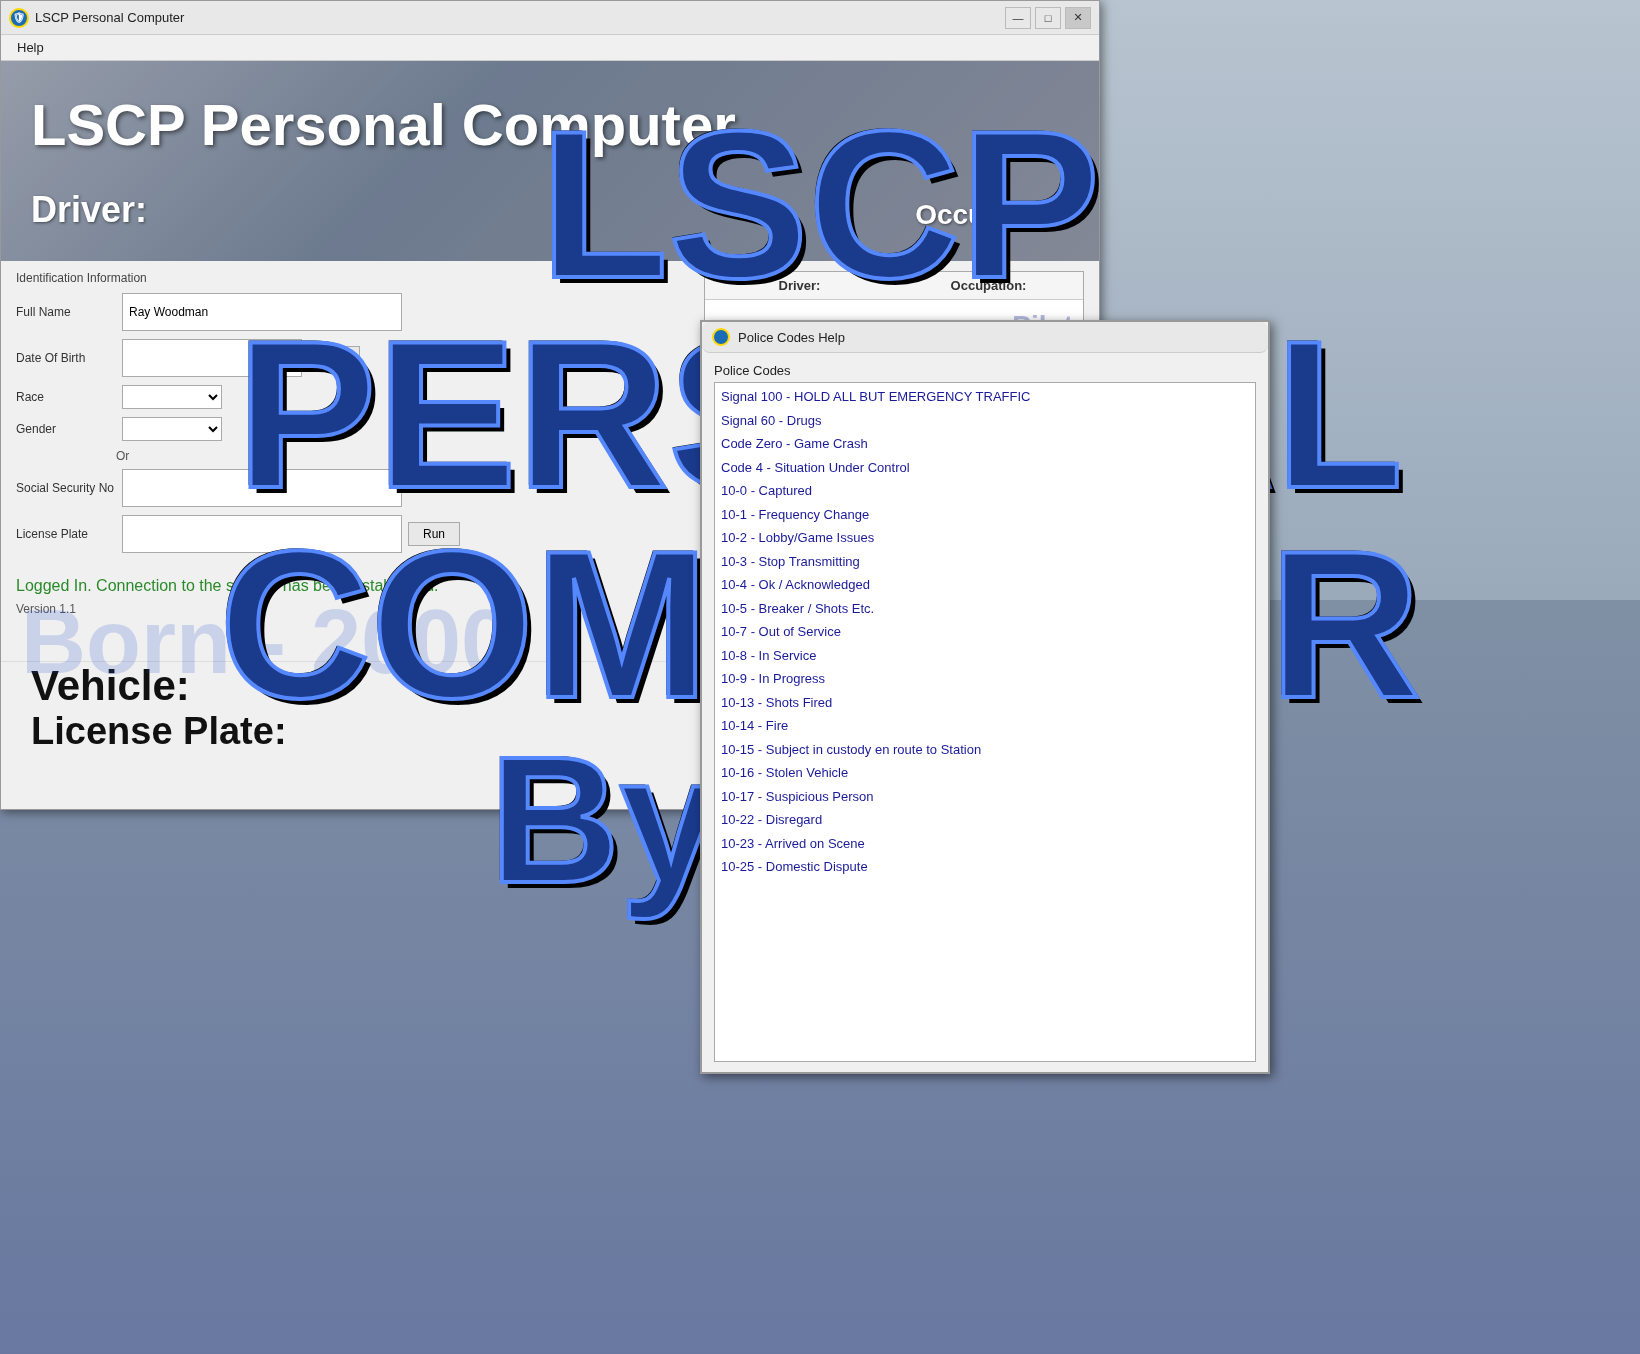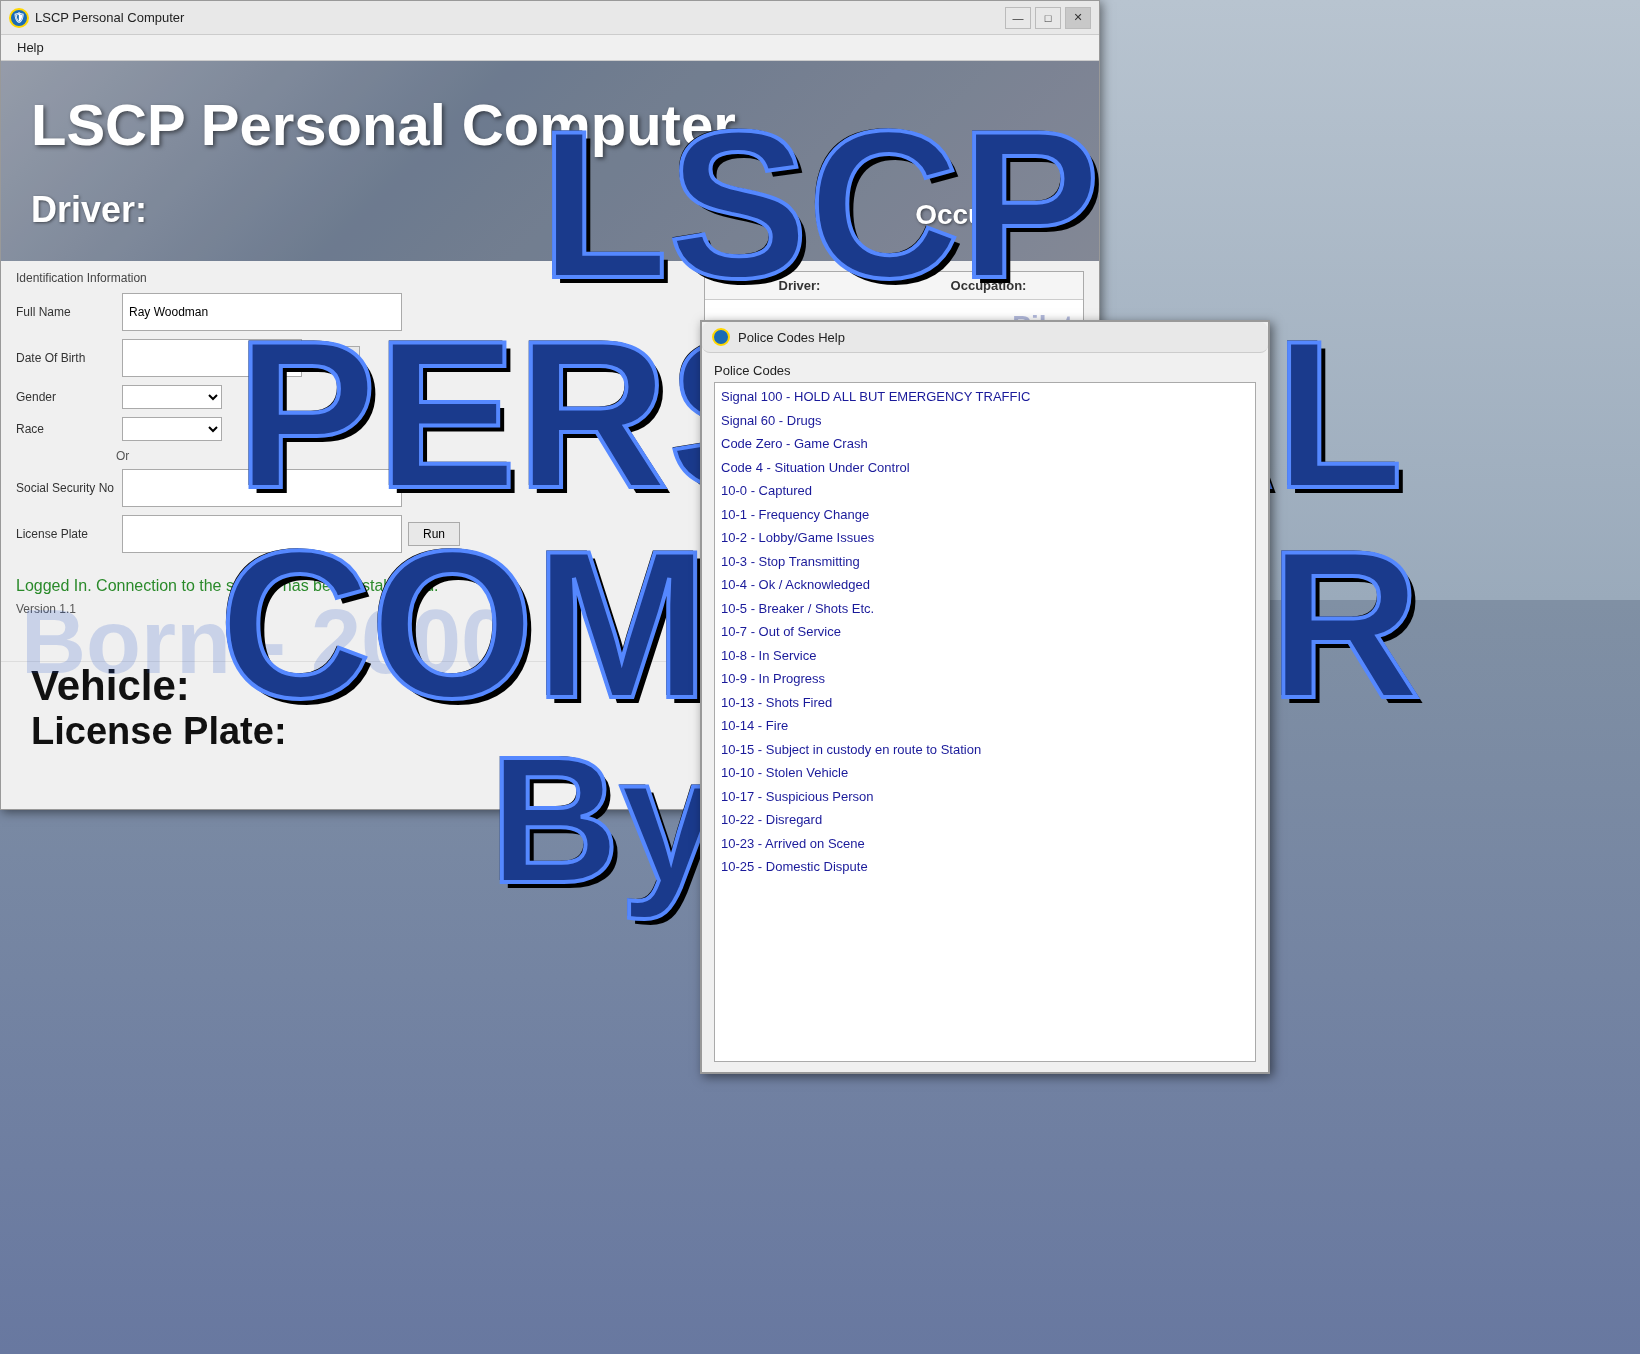--- a/index.html
+++ b/index.html
@@ -441,35 +441,35 @@
         <input class="form-input form-input-wide" type="text" value="Ray Woodman" style="">
       </div>
 
       <div class="form-row">
         <span class="form-label">Date Of Birth</span>
         <input class="form-input form-input-medium" type="text" value="" style="">
         <button class="run-btn">Run</button>
       </div>
 
       <div class="form-row">
-        <span class="form-label">Gender</span>
-        <select class="form-select">
-          <option></option>
-          <option>Male</option>
-          <option>Female</option>
-        </select>
-      </div>
-
-      <div class="form-row">
         <span class="form-label">Race</span>
         <select class="form-select">
           <option></option>
           <option>White</option>
           <option>Black</option>
           <option>Hispanic</option>
+        </select>
+      </div>
+
+      <div class="form-row">
+        <span class="form-label">Gender</span>
+        <select class="form-select">
+          <option></option>
+          <option>Male</option>
+          <option>Female</option>
         </select>
       </div>
 
       <div class="or-text">Or</div>
 
       <div class="form-row ssn-row">
         <span class="form-label">Social Security No</span>
         <input class="form-input form-input-wide" type="text" value="" style="">
       </div>
 
@@ -524,20 +524,20 @@
         <div class="code-item">10-2 - Lobby/Game Issues</div>
         <div class="code-item">10-3 - Stop Transmitting</div>
         <div class="code-item">10-4 - Ok / Acknowledged</div>
         <div class="code-item">10-5 - Breaker / Shots Etc.</div>
         <div class="code-item">10-7 - Out of Service</div>
         <div class="code-item">10-8 - In Service</div>
         <div class="code-item">10-9 - In Progress</div>
         <div class="code-item">10-13 - Shots Fired</div>
         <div class="code-item">10-14 - Fire</div>
         <div class="code-item">10-15 - Subject in custody en route to Station</div>
-        <div class="code-item">10-10 - Stolen Vehicle</div>
+        <div class="code-item">10-16 - Stolen Vehicle</div>
         <div class="code-item">10-17 - Suspicious Person</div>
         <div class="code-item">10-22 - Disregard</div>
         <div class="code-item">10-23 - Arrived on Scene</div>
         <div class="code-item">10-25 - Domestic Dispute</div>
       </div>
   </div>
 </div>
 
 </body></html>

